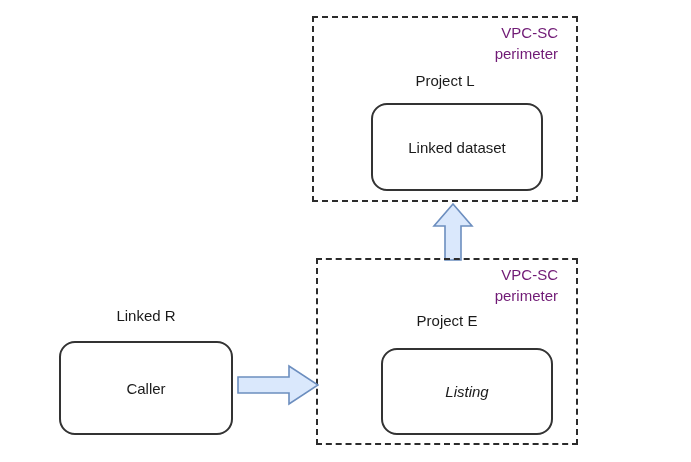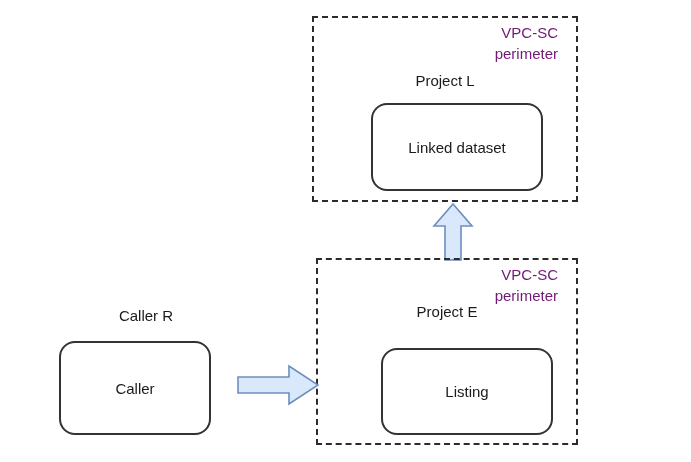--- a/index.html
+++ b/index.html
@@ -43,39 +43,39 @@
   
   .project-label {
     position: absolute;
     text-align: center;
     font-size: 15px;
     line-height: 20px;
     color: #1a1a1a;
     pointer-events: none;
   }
   #label-project-l { left: 312px; top: 64px;  width: 266px; margin-top: 7px; }
-  #label-project-e { left: 316px; top: 302px; width: 262px; }
+  #label-project-e { left: 316px; top: 311px; width: 262px; }
   #label-project-r { left: 59px;  top: 306px; width: 174px; }
 
   
   .node {
     position: absolute;
     box-sizing: border-box;
     border: 2px solid #333333;
     border-radius: 16px;
     background: #ffffff;
     display: flex;
     align-items: center;
     justify-content: center;
     font-size: 15px;
     color: #1a1a1a;
   }
   #node-linked-dataset { left: 371px; top: 103px; width: 172px; height: 88px; }
-  #node-listing        { left: 381px; top: 348px; width: 172px; height: 87px; }
-  #node-caller         { left: 59px;  top: 341px; width: 152px; height: 94px; }
+  #node-listing        { left: 381px; top: 348px; width: 172px; height: 87px; font-style: italic; }
+  #node-caller         { left: 59px;  top: 341px; width: 174px; height: 94px; }
 
   
   .arrow { position: absolute; }
   #arrow-up    { left: 432px; top: 203px; width: 42px;  height: 58px; }
   #arrow-right { left: 237px; top: 364px; width: 82px;  height: 42px; }
 </style>
 </head>
 <body>
 
 <div id="canvas">
@@ -101,21 +101,21 @@
 
   <div class="perimeter-caption" id="caption-bottom">VPC-SC
 perimeter</div>
 
   <div class="project-label" id="label-project-e">Project E</div>
 
   <div class="node" id="node-listing">
     <span>Listing</span>
   </div>
 
-  <div class="project-label" id="label-project-r">Caller R</div>
+  <div class="project-label" id="label-project-r">Linked R</div>
 
   <div class="node" id="node-caller">
     <span>Caller</span>
   </div>
 
   <div class="arrow" id="arrow-right">
     <svg width="82" height="42" viewBox="0 0 82 42" xmlns="http://www.w3.org/2000/svg">
       <polygon points="1,13 52,13 52,2 81,21 52,40 52,29 1,29" fill="#dae8fc" stroke="#6c8ebf" stroke-width="1.6" stroke-linejoin="miter"></polygon>
     </svg>
   </div>

